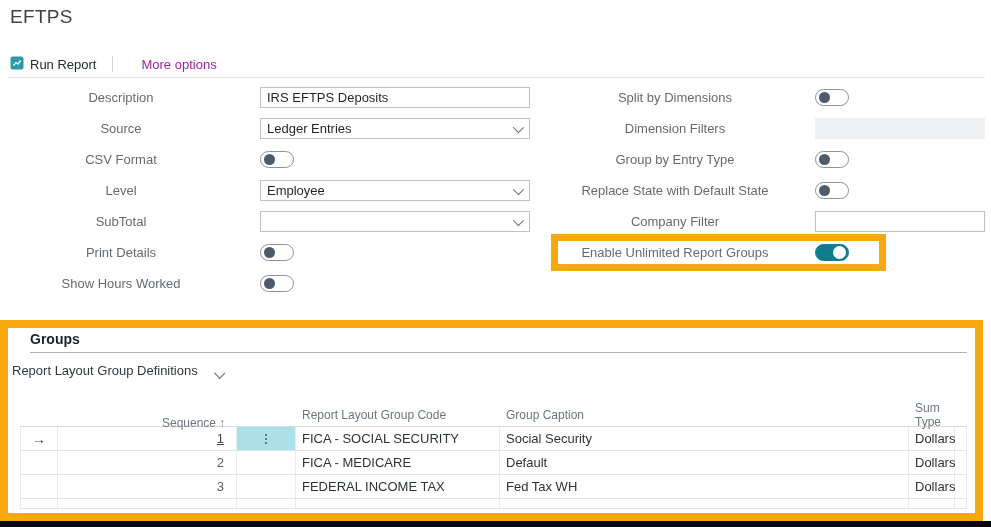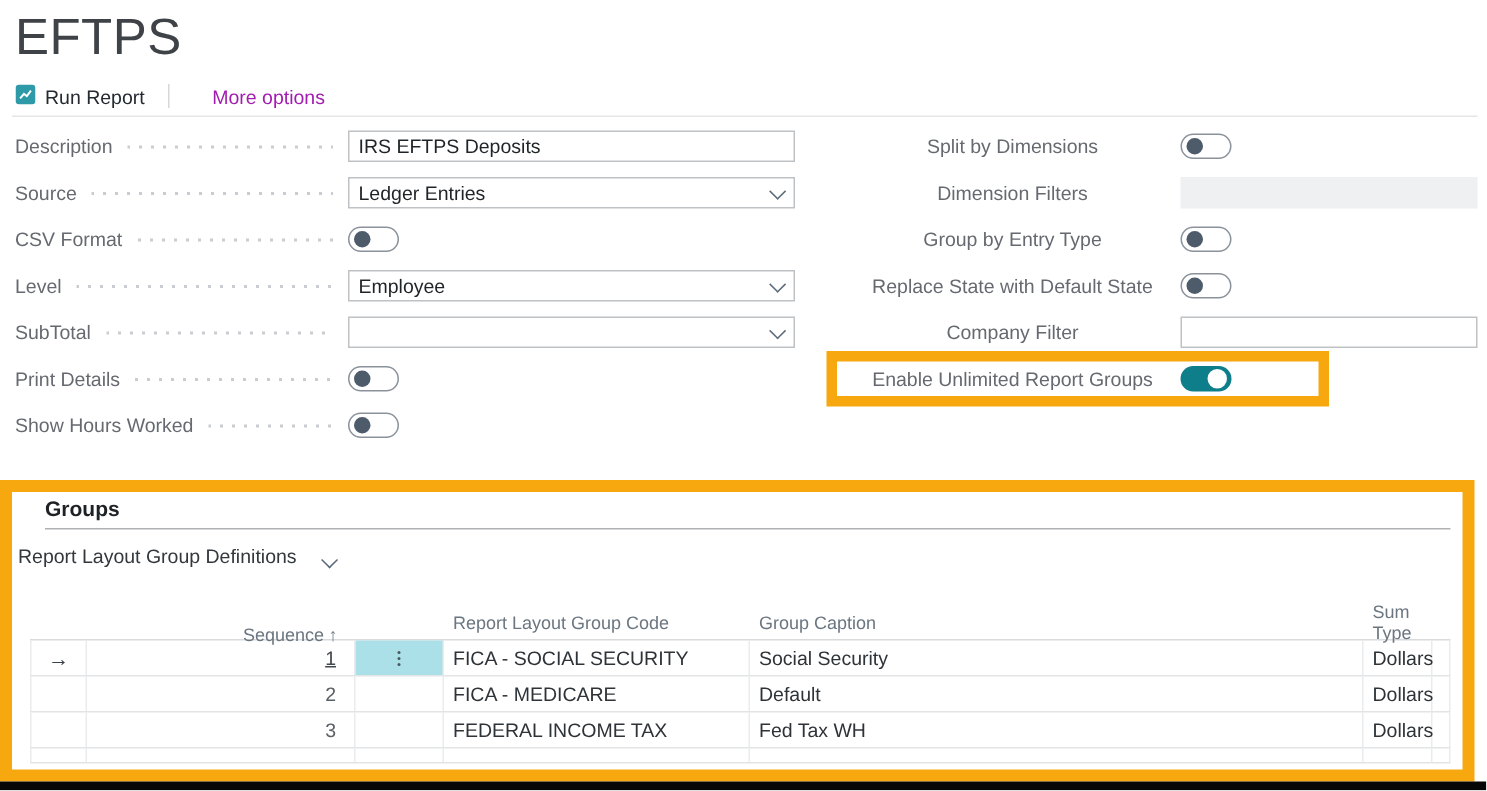--- a/index.html
+++ b/index.html
@@ -1,38 +1,38 @@
 <!DOCTYPE html>
 <html><head>
 <meta charset="utf-8">
 <style>
   html,body{margin:0;padding:0;background:#fff;}
   #page{position:relative;width:991px;height:527px;background:#fff;overflow:hidden;
         font-family:"Liberation Sans",sans-serif;-webkit-font-smoothing:antialiased;}
 
   
-  #page-title{position:absolute;left:10px;top:6px;font-size:34px;font-weight:400;
+  #page-title{position:absolute;left:10px;top:6px;font-size:19px;font-weight:400;
               color:#3F4347;letter-spacing:.3px;}
   #toolbar{position:absolute;left:10px;top:54px;height:20px;display:flex;align-items:center;}
   .tb-btn{display:flex;align-items:center;gap:6px;font-size:13px;color:#232A31;cursor:pointer;}
   .tb-divider{width:1px;height:16px;background:#D5D7D9;margin:0 28px 0 16px;}
   .tb-more{font-size:13px;color:#a21caf;cursor:pointer;}
   #toolbar-line{position:absolute;left:8px;top:77px;width:977px;height:1px;background:#E5E6E7;}
 
   
   .fcol{position:absolute;top:82px;}
   #left-col{left:10px;width:520px;}
   #right-col{left:563px;width:422px;}
   .frow{position:relative;display:flex;align-items:center;height:31px;}
   .flabel{display:flex;align-items:center;font-size:13px;color:#666A70;flex:0 0 auto;}
-  #left-col .flabel{width:222px;}
+  #left-col .flabel{width:222px;flex-direction:column;}
   #right-col .flabel{width:224px;flex-direction:column;}
   .leader{flex:1;height:2px;margin:0 10px 0 10px;
           background-image:repeating-linear-gradient(to right,#C9CDD1 0 2px,transparent 2px 8px);}
-  .fctrl{flex:1;display:flex;align-items:center;}
+  .fctrl{flex:1;display:flex;align-items:center;margin-left:28px;}
   .tinput{height:21px;box-sizing:border-box;border:1px solid #BFC2C5;background:#fff;
           font:13px "Liberation Sans",sans-serif;color:#1F2428;padding:0 6px;width:100%;outline:none;}
   .fselect{height:21px;box-sizing:border-box;border:1px solid #BFC2C5;background:#fff;display:flex;
            align-items:center;justify-content:space-between;padding:0 8px 0 6px;width:100%;
            font-size:13px;color:#1F2428;cursor:pointer;text-align:right;}
   .chev{width:7px;height:7px;border-right:1px solid #5C6A79;border-bottom:1px solid #5C6A79;
         transform:rotate(45deg) translateY(-2px);flex:0 0 auto;}
   .dfield{height:21px;background:#EEF0F2;width:100%;}
   .toggle{position:relative;width:34px;height:17px;border-radius:10px;box-sizing:border-box;cursor:pointer;flex:0 0 auto;}
   .toggle.off{background:#fff;border:1px solid #8A929B;}

